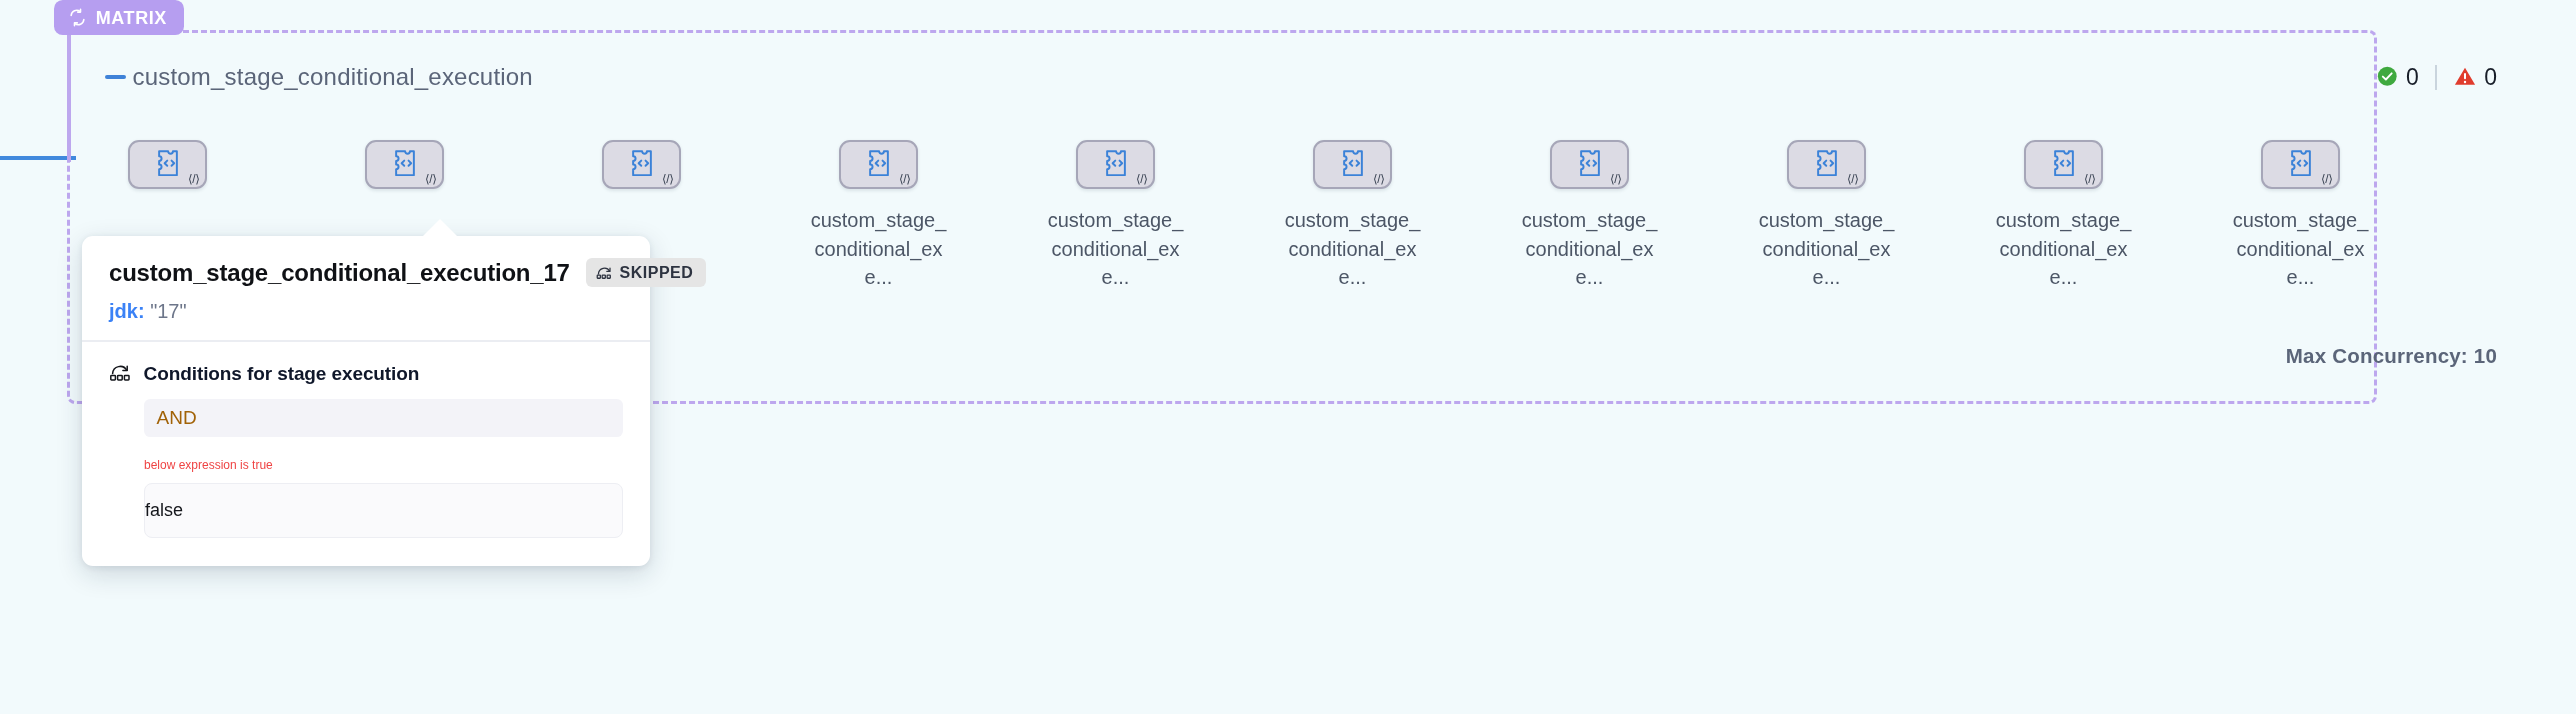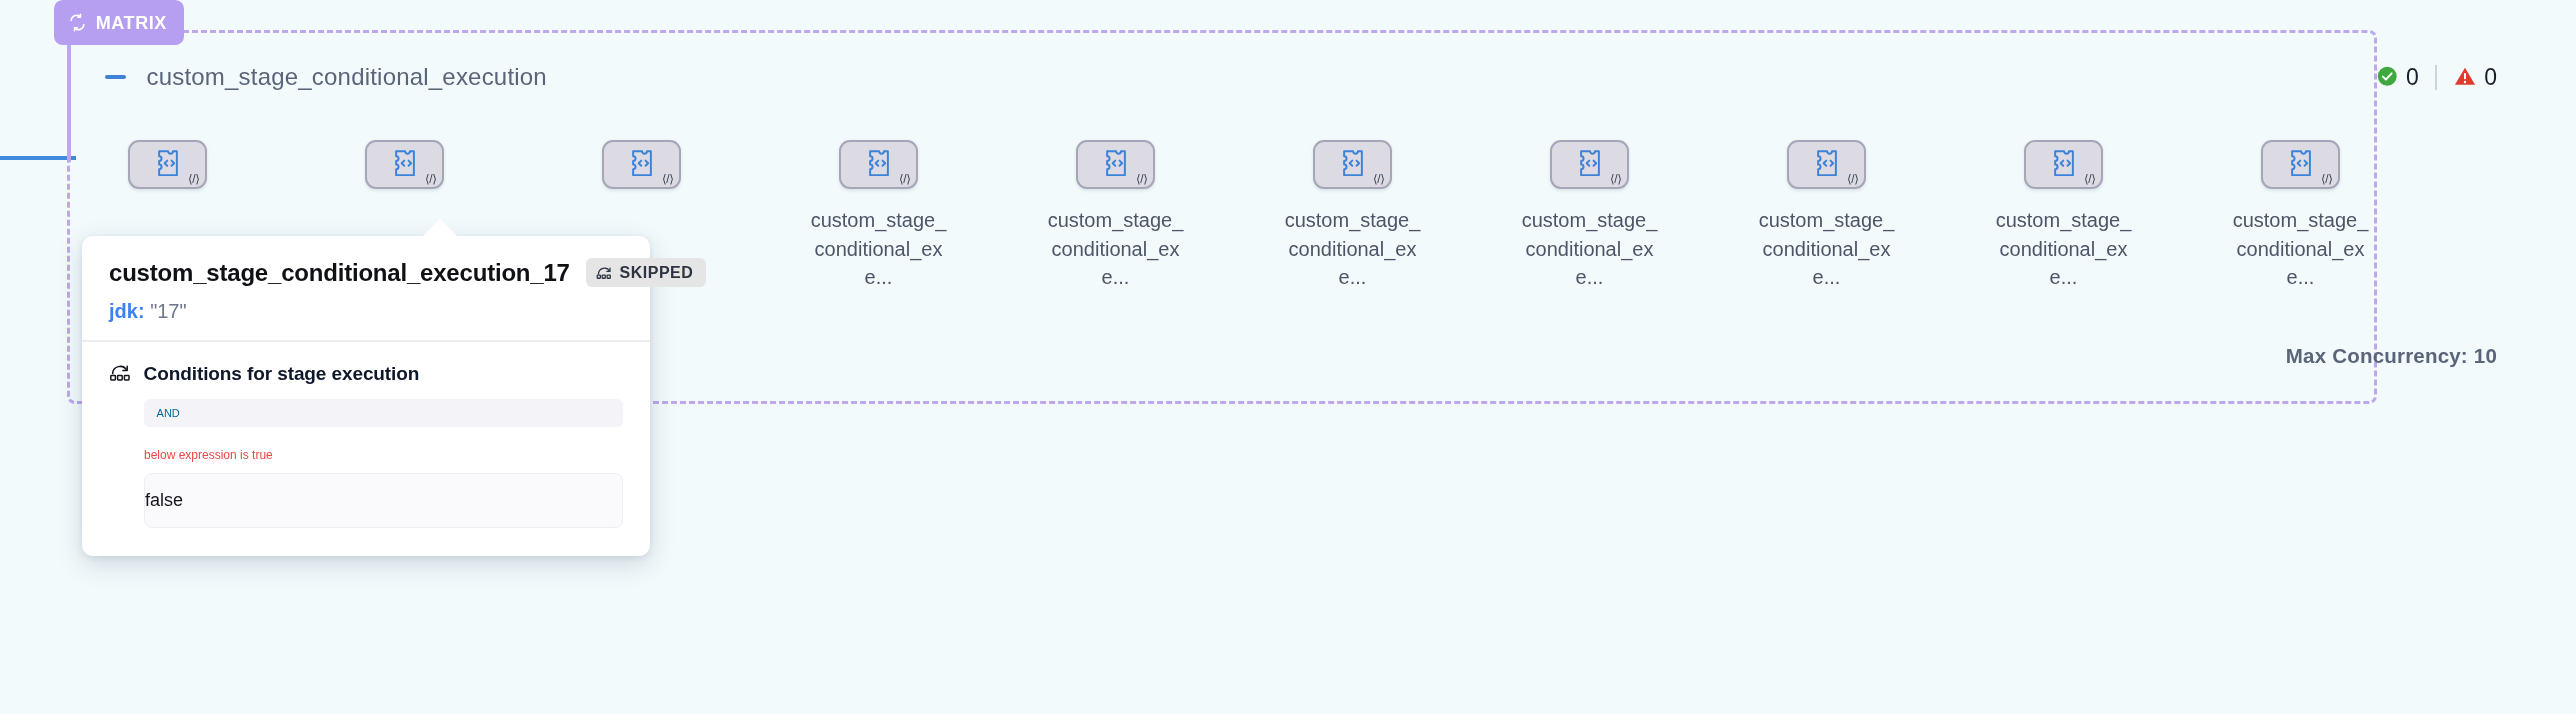--- a/index.html
+++ b/index.html
@@ -49,21 +49,21 @@
     width: 4px;
     height: 132px;
     background: #bda7ee;
   }
 
   
   .matrix-tab {
     position: absolute;
     left: 54px;
     top: 0px;
-    height: 45px;
+    height: 35px;
     padding: 0 17.3px 0 14px;
     background: #b69ef0;
     border-radius: 8.7px;
     display: flex;
     align-items: center;
     gap: 8.7px;
     z-index: 6;
   }
   .matrix-tab-label {
     color: #ffffff;
@@ -75,21 +75,21 @@
   }
   .matrix-tab-icon { display: flex; align-items: center; }
 
   
   .group-header {
     position: absolute;
     left: 105px;
     top: 63px;
     display: flex;
     align-items: center;
-    gap: 21px;
+    gap: 7px;
     z-index: 3;
   }
   .collapse-icon {
     width: 20.5px;
     height: 20.5px;
     display: flex;
     align-items: center;
     justify-content: center;
   }
   .collapse-icon .bar {
@@ -274,22 +274,22 @@
     color: #20242c;
     line-height: 1.35;
     margin-left: 35px;
   }
   .cond-field {
     margin-left: 35px;
     margin-top: 9.5px;
     background: #f3f3f8;
     border-radius: 6.3px;
     padding: 8px 12.6px;
-    font-size: 11px;
-    color: #0369a1;
+    font-size: 19px;
+    color: #a16207;
     font-weight: 500;
   }
   .cond-sub-label {
     margin-left: 35px;
     margin-top: 20.5px;
     font-size: 12px;
     color: #ef4444;
   }
   .cond-box {
     margin-left: 35px;

